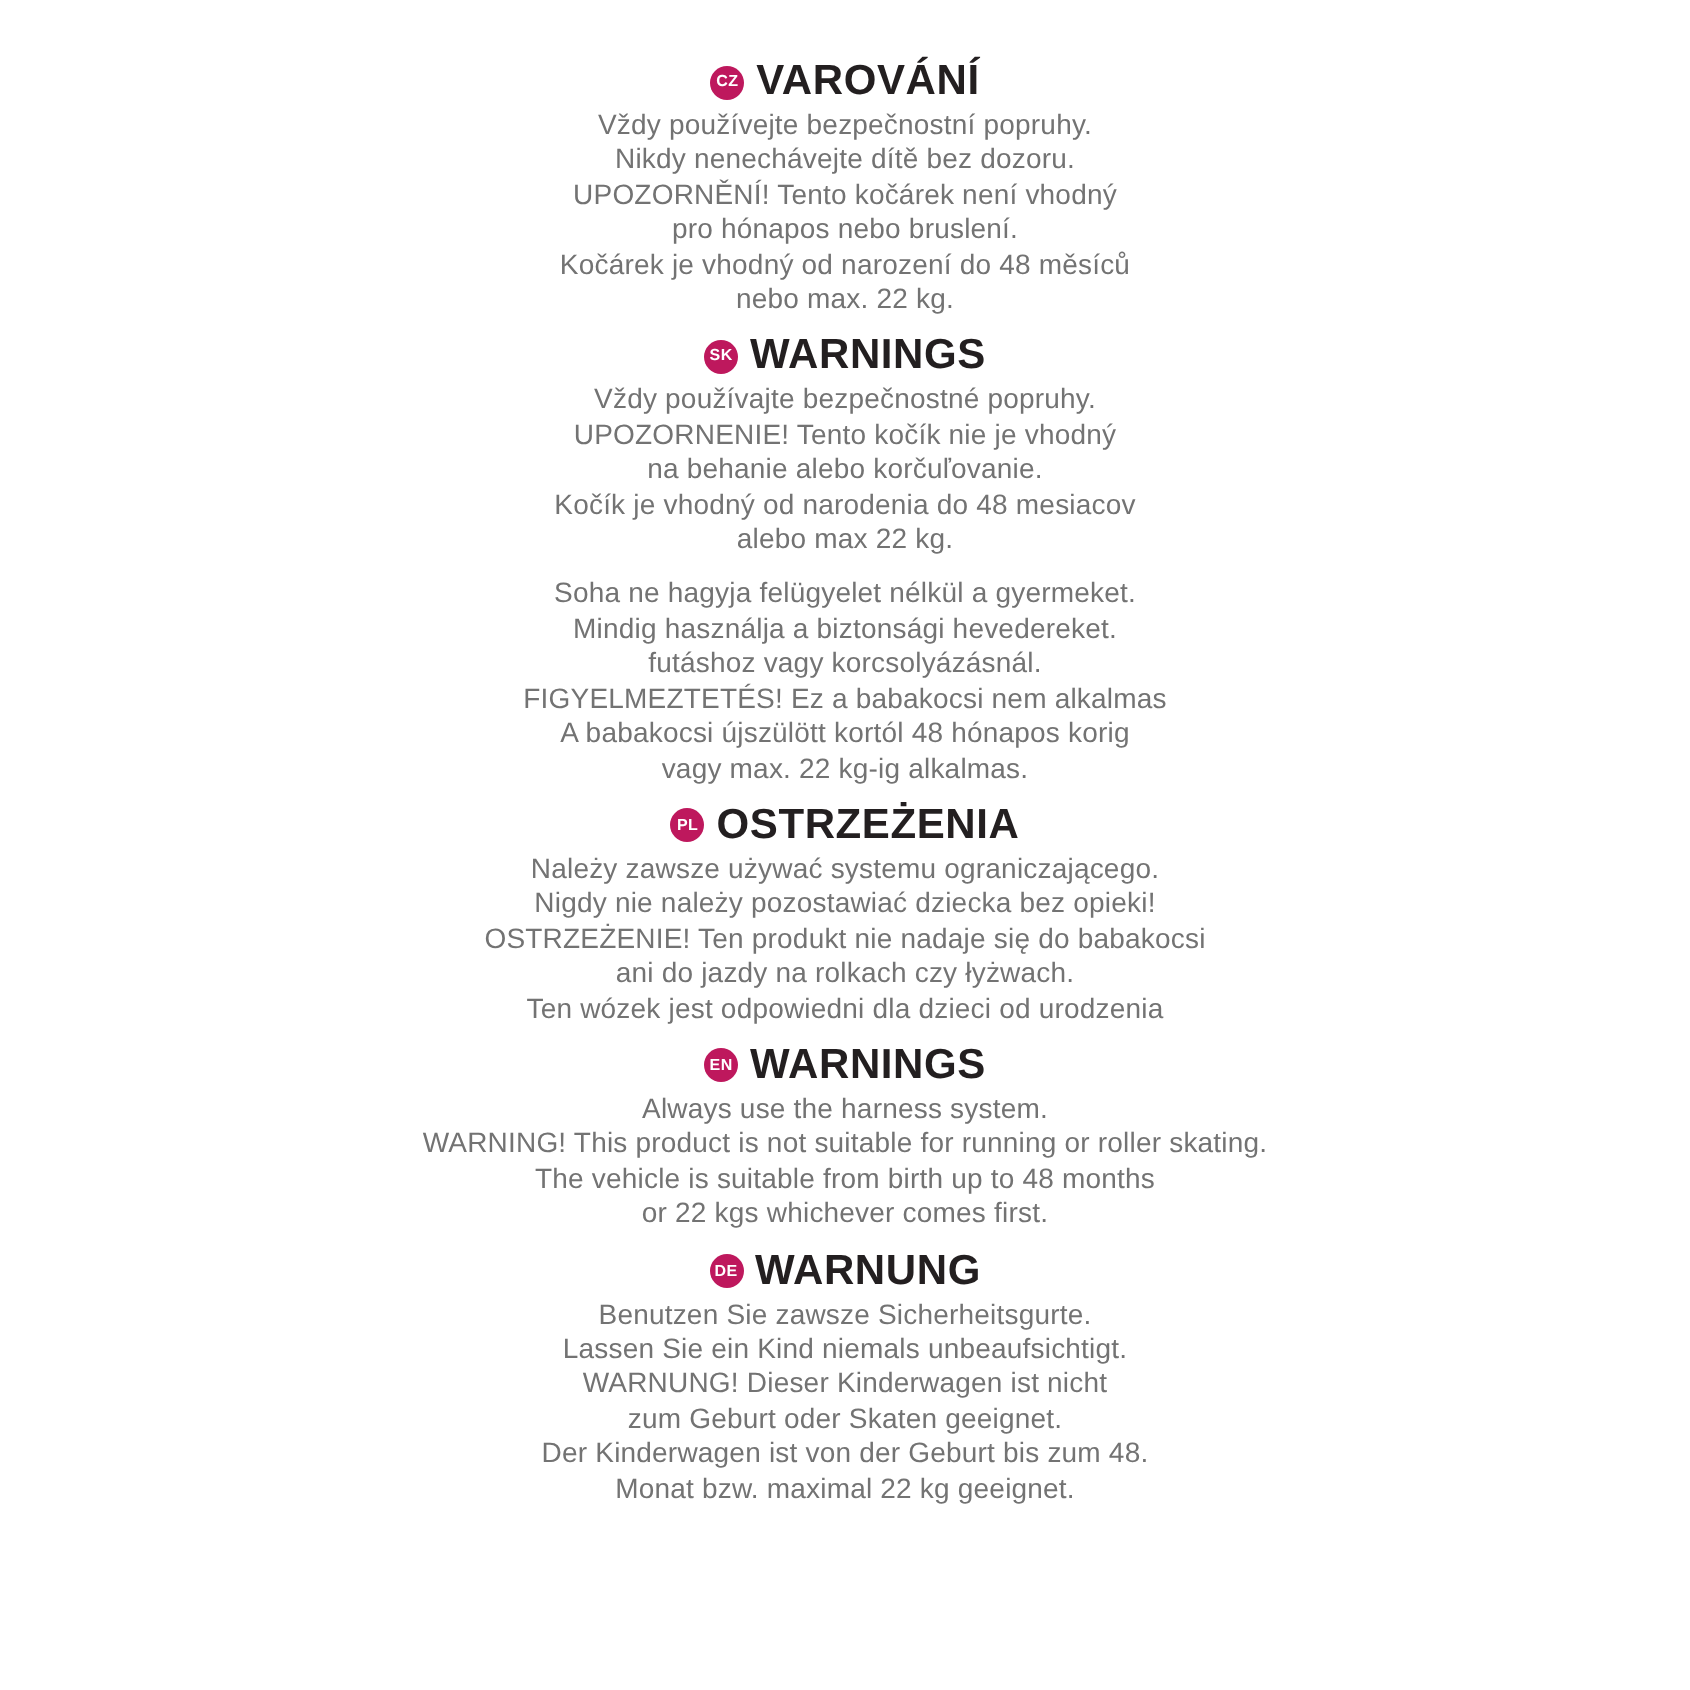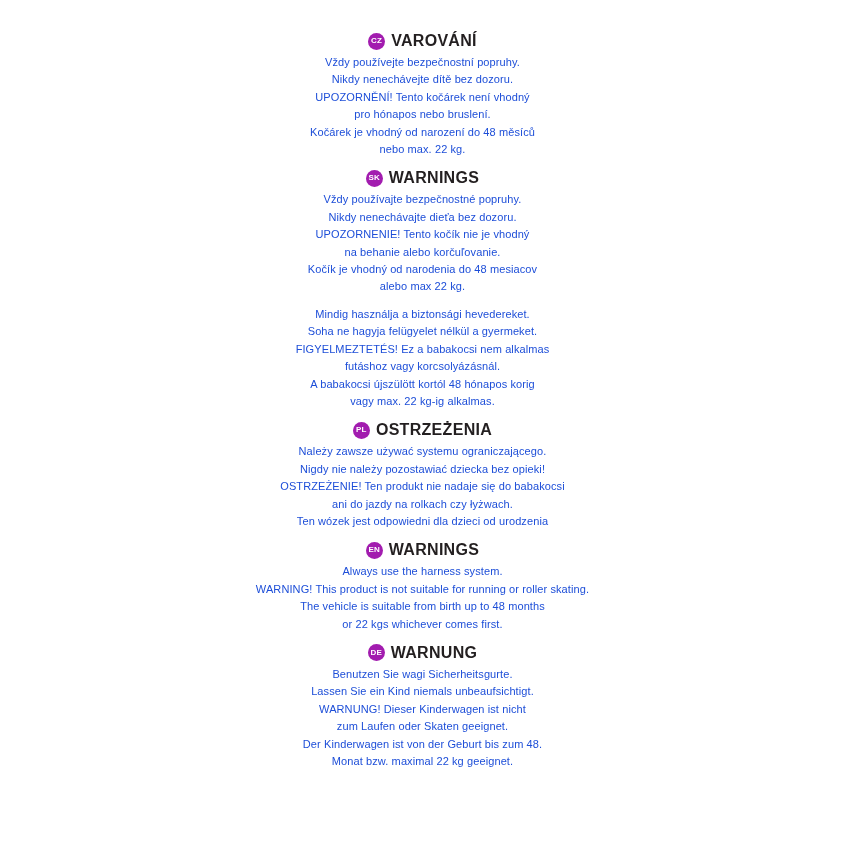--- a/index.html
+++ b/index.html
@@ -30,41 +30,41 @@
     justify-content: center;
     gap: 6px;
     height: 20px;
     margin-bottom: 3px;
   }
   .lang-badge {
     width: 17px;
     height: 17px;
     min-width: 17px;
     border-radius: 50%;
-    background: #a21caf;
+    background: #be185d;
     color: #ffffff;
     font-size: 8px;
     font-weight: bold;
     letter-spacing: 0.2px;
     display: inline-flex;
     align-items: center;
     justify-content: center;
     line-height: 1;
   }
   .section-title {
-    font-size: 16px;
+    font-size: 21px;
     font-weight: bold;
     color: #231f20;
     letter-spacing: 0.3px;
   }
   .section-body p.warning-line {
     margin: 0;
-    font-size: 11px;
+    font-size: 14px;
     line-height: 17.4px;
-    color: #1d4ed8;
+    color: #737373;
     letter-spacing: 0.1px;
   }
 </style>
 </head>
 <body>
 
 <div class="page">
 
   <section class="warning-section">
     <div class="section-header">
@@ -81,34 +81,33 @@
     </div>
   </section>
 
   <section class="warning-section">
     <div class="section-header">
       <span class="lang-badge">SK</span>
       <span class="section-title">WARNINGS</span>
     </div>
     <div class="section-body">
       <p class="warning-line">Vždy používajte bezpečnostné popruhy.</p>
-      <p class="warning-line">Nikdy nenechávajte dieťa bez dozoru.</p>
       <p class="warning-line">UPOZORNENIE! Tento kočík nie je vhodný</p>
       <p class="warning-line">na behanie alebo korčuľovanie.</p>
       <p class="warning-line">Kočík je vhodný od narodenia do 48 mesiacov</p>
       <p class="warning-line">alebo max 22 kg.</p>
     </div>
   </section>
 
   <section class="warning-section">
     <div class="section-body">
+      <p class="warning-line">Soha ne hagyja felügyelet nélkül a gyermeket.</p>
       <p class="warning-line">Mindig használja a biztonsági hevedereket.</p>
-      <p class="warning-line">Soha ne hagyja felügyelet nélkül a gyermeket.</p>
+      <p class="warning-line">futáshoz vagy korcsolyázásnál.</p>
       <p class="warning-line">FIGYELMEZTETÉS! Ez a babakocsi nem alkalmas</p>
-      <p class="warning-line">futáshoz vagy korcsolyázásnál.</p>
       <p class="warning-line">A babakocsi újszülött kortól 48 hónapos korig</p>
       <p class="warning-line">vagy max. 22 kg-ig alkalmas.</p>
     </div>
   </section>
 
   <section class="warning-section">
     <div class="section-header">
       <span class="lang-badge">PL</span>
       <span class="section-title">OSTRZEŻENIA</span>
     </div>
@@ -133,22 +132,22 @@
       <p class="warning-line">or 22 kgs whichever comes first.</p>
     </div>
   </section>
 
   <section class="warning-section">
     <div class="section-header">
       <span class="lang-badge">DE</span>
       <span class="section-title">WARNUNG</span>
     </div>
     <div class="section-body">
-      <p class="warning-line">Benutzen Sie wagi Sicherheitsgurte.</p>
+      <p class="warning-line">Benutzen Sie zawsze Sicherheitsgurte.</p>
       <p class="warning-line">Lassen Sie ein Kind niemals unbeaufsichtigt.</p>
       <p class="warning-line">WARNUNG! Dieser Kinderwagen ist nicht</p>
-      <p class="warning-line">zum Laufen oder Skaten geeignet.</p>
+      <p class="warning-line">zum Geburt oder Skaten geeignet.</p>
       <p class="warning-line">Der Kinderwagen ist von der Geburt bis zum 48.</p>
       <p class="warning-line">Monat bzw. maximal 22 kg geeignet.</p>
     </div>
   </section>
 
 </div>
 
 </body></html>

